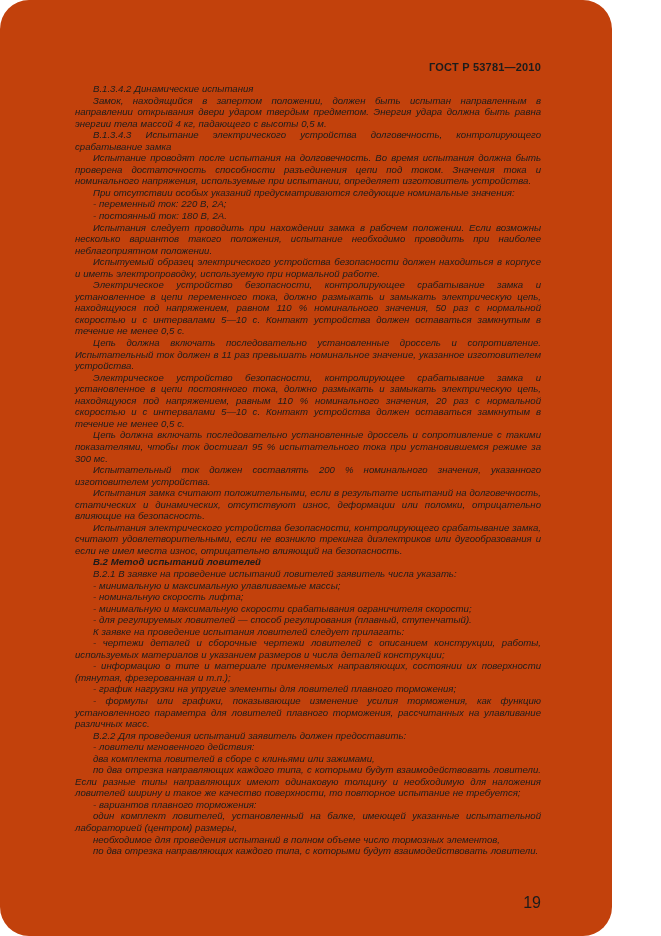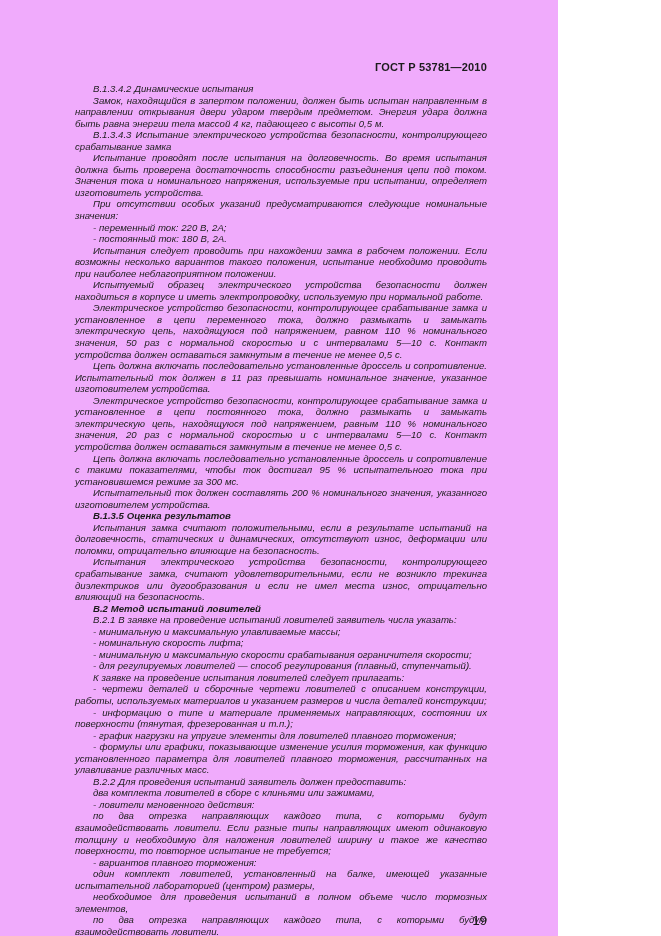--- a/index.html
+++ b/index.html
@@ -6,25 +6,26 @@
     margin: 0;
     padding: 0;
     background: #ffffff;
   }
   body {
     font-family: "Liberation Sans", sans-serif;
     -webkit-font-smoothing: antialiased;
   }
   .page {
     position: relative;
-    width: 558px;
+    width: 612px;
     height: 936px;
-    background: #f0abfc;
+    background: #c2410c;
     overflow: hidden;
     color: #1c1c1c;
+    border-radius: 29px;
   }
   .doc-header {
     position: absolute;
     top: 61px;
     left: 75px;
     right: 71px;
     text-align: right;
     font-weight: bold;
     font-size: 11px;
     letter-spacing: 0.2px;
@@ -43,64 +44,63 @@
     line-height: 11.55px;
     text-align: justify;
     text-indent: 18px;
     word-spacing: 0.2px;
   }
   .para.bold {
     font-weight: bold;
   }
   .page-number {
     position: absolute;
-    bottom: 8px;
+    bottom: 24px;
     right: 71px;
-    font-size: 13px;
+    font-size: 16px;
     color: #1c1c1c;
   }
 </style>
 </head>
 <body>
 
 <div class="page">
   <div class="doc-header">ГОСТ Р 53781—2010</div>
 
   <div class="doc-body">
       <p class="para">В.1.3.4.2 Динамические испытания</p>
       <p class="para">Замок, находящийся в запертом положении, должен быть испытан направленным в направлении открывания двери ударом твердым предметом. Энергия удара должна быть равна энергии тела массой 4 кг, падающего с высоты 0,5 м.</p>
-      <p class="para">В.1.3.4.3 Испытание электрического устройства безопасности, контролирующего срабатывание замка</p>
+      <p class="para">В.1.3.4.3 Испытание электрического устройства долговечность, контролирующего срабатывание замка</p>
       <p class="para">Испытание проводят после испытания на долговечность. Во время испытания должна быть проверена достаточность способности разъединения цепи под током. Значения тока и номинального напряжения, используемые при испытании, определяет изготовитель устройства.</p>
       <p class="para">При отсутствии особых указаний предусматриваются следующие номинальные значения:</p>
       <p class="para">-  переменный ток: 220 В, 2А;</p>
       <p class="para">-  постоянный ток: 180 В, 2А.</p>
       <p class="para">Испытания следует проводить при нахождении замка в рабочем положении. Если возможны несколько вариантов такого положения, испытание необходимо проводить при наиболее неблагоприятном положении.</p>
       <p class="para">Испытуемый образец электрического устройства безопасности должен находиться в корпусе и иметь электропроводку, используемую при нормальной работе.</p>
       <p class="para">Электрическое устройство безопасности, контролирующее срабатывание замка и установленное в цепи переменного тока, должно размыкать и замыкать электрическую цепь, находящуюся под напряжением, равном 110 % номинального значения, 50 раз с нормальной скоростью и с интервалами 5—10 с. Контакт устройства должен оставаться замкнутым в течение не менее 0,5 с.</p>
       <p class="para">Цепь должна включать последовательно установленные дроссель и сопротивление. Испытательный ток должен в 11 раз превышать номинальное значение, указанное изготовителем устройства.</p>
       <p class="para">Электрическое устройство безопасности, контролирующее срабатывание замка и установленное в цепи постоянного тока, должно размыкать и замыкать электрическую цепь, находящуюся под напряжением, равным 110 % номинального значения, 20 раз с нормальной скоростью и с интервалами 5—10 с. Контакт устройства должен оставаться замкнутым в течение не менее 0,5 с.</p>
       <p class="para">Цепь должна включать последовательно установленные дроссель и сопротивление с такими показателями, чтобы ток достигал 95 % испытательного тока при установившемся режиме за 300 мс.</p>
       <p class="para">Испытательный ток должен составлять 200 % номинального значения, указанного изготовителем устройства.</p>
-      <p class="para bold">В.1.3.5 Оценка результатов</p>
       <p class="para">Испытания замка считают положительными, если в результате испытаний на долговечность, статических и динамических, отсутствуют износ, деформации или поломки, отрицательно влияющие на безопасность.</p>
       <p class="para">Испытания электрического устройства безопасности, контролирующего срабатывание замка, считают удовлетворительными, если не возникло трекинга диэлектриков или дугообразования и если не имел места износ, отрицательно влияющий на безопасность.</p>
       <p class="para bold">В.2 Метод испытаний ловителей</p>
       <p class="para">В.2.1 В заявке на проведение испытаний ловителей заявитель числа указать:</p>
       <p class="para">-  минимальную и максимальную улавливаемые массы;</p>
       <p class="para">-  номинальную скорость лифта;</p>
       <p class="para">-  минимальную и максимальную скорости срабатывания ограничителя скорости;</p>
       <p class="para">-  для регулируемых ловителей — способ регулирования (плавный, ступенчатый).</p>
       <p class="para">К заявке на проведение испытания ловителей следует прилагать:</p>
       <p class="para">-  чертежи деталей и сборочные чертежи ловителей с описанием конструкции, работы, используемых материалов и указанием размеров и числа деталей конструкции;</p>
       <p class="para">-  информацию о типе и материале применяемых направляющих, состоянии их поверхности (тянутая, фрезерованная и т.п.);</p>
       <p class="para">-  график нагрузки на упругие элементы для ловителей плавного торможения;</p>
       <p class="para">-  формулы или графики, показывающие изменение усилия торможения, как функцию установленного параметра для ловителей плавного торможения, рассчитанных на улавливание различных масс.</p>
       <p class="para">В.2.2 Для проведения испытаний заявитель должен предоставить:</p>
+      <p class="para">-  ловители мгновенного действия:</p>
       <p class="para">два комплекта ловителей в сборе с клиньями или зажимами,</p>
-      <p class="para">-  ловители мгновенного действия:</p>
       <p class="para">по два отрезка направляющих каждого типа, с которыми будут взаимодействовать ловители. Если разные типы направляющих имеют одинаковую толщину и необходимую для наложения ловителей ширину и такое же качество поверхности, то повторное испытание не требуется;</p>
       <p class="para">-  вариантов плавного торможения:</p>
       <p class="para">один комплект ловителей, установленный на балке, имеющей указанные испытательной лабораторией (центром) размеры,</p>
       <p class="para">необходимое для проведения испытаний в полном объеме число тормозных элементов,</p>
       <p class="para">по два отрезка направляющих каждого типа, с которыми будут взаимодействовать ловители.</p>
     </div>
 
   <div class="page-number">19</div>
 </div>
 

